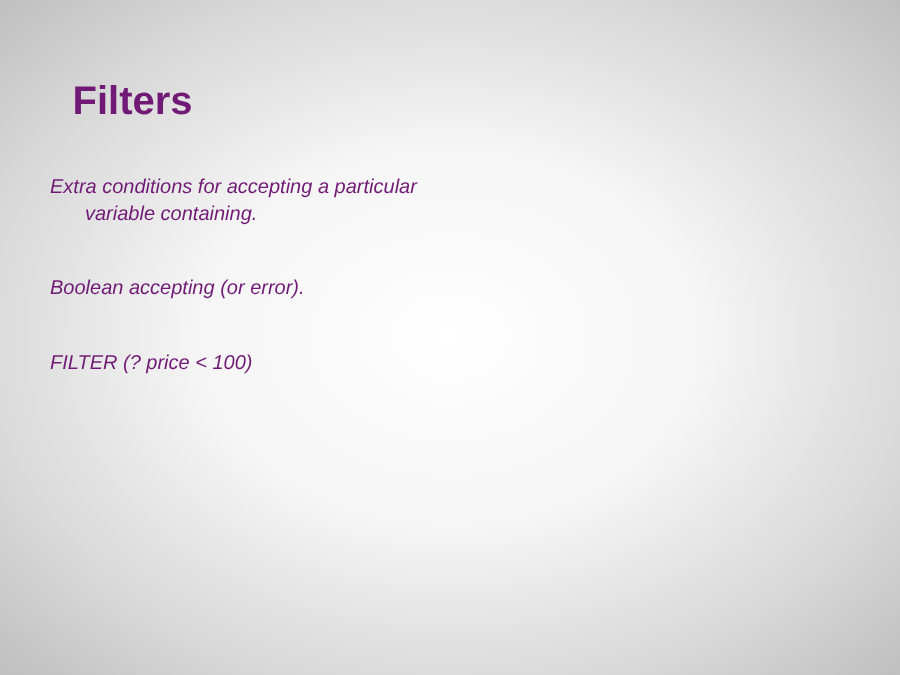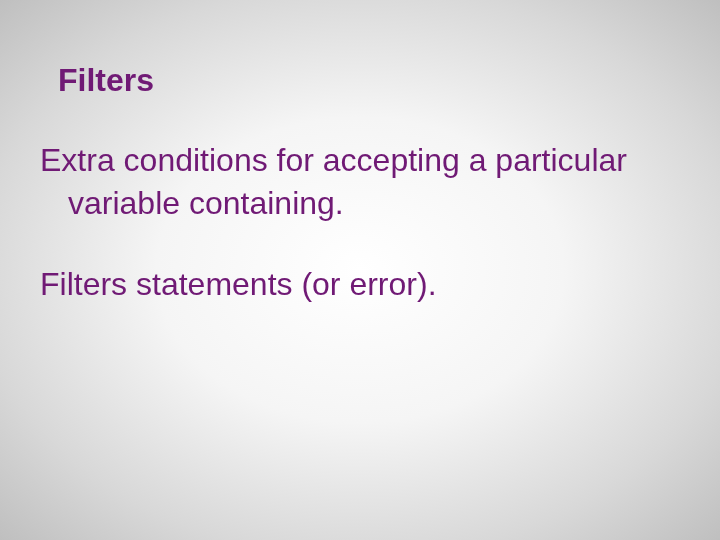--- a/index.html
+++ b/index.html
@@ -15,36 +15,38 @@
       padding: 62px 40px 40px 40px;
       color: #701a75;
     }
     .title {
       font-size: 32px;
       font-weight: bold;
       margin-left: 18px;
       margin-bottom: 40px;
     }
     .body-text {
-      font-size: 32px;
+      font-size: 16px;
       line-height: 1.35;
       margin-bottom: 38px;
+      font-style: italic;
     }
     .indent-continuation {
       display: block;
       padding-left: 28px;
     }
   </style>
 </head>
 <body>
 
 <div class="slide">
   <h1 class="title">Filters</h1>
 
   <p class="body-text">
     <span>Extra conditions for accepting a particular</span>
     <span class="indent-continuation">variable containing.</span>
   </p>
 
-  <p class="body-text">Filters statements (or error).</p>
+  <p class="body-text">Boolean accepting (or error).</p>
 
+  <p class="body-text">FILTER (? price &lt; 100)</p>
 
 </div>
 
 </body></html>

